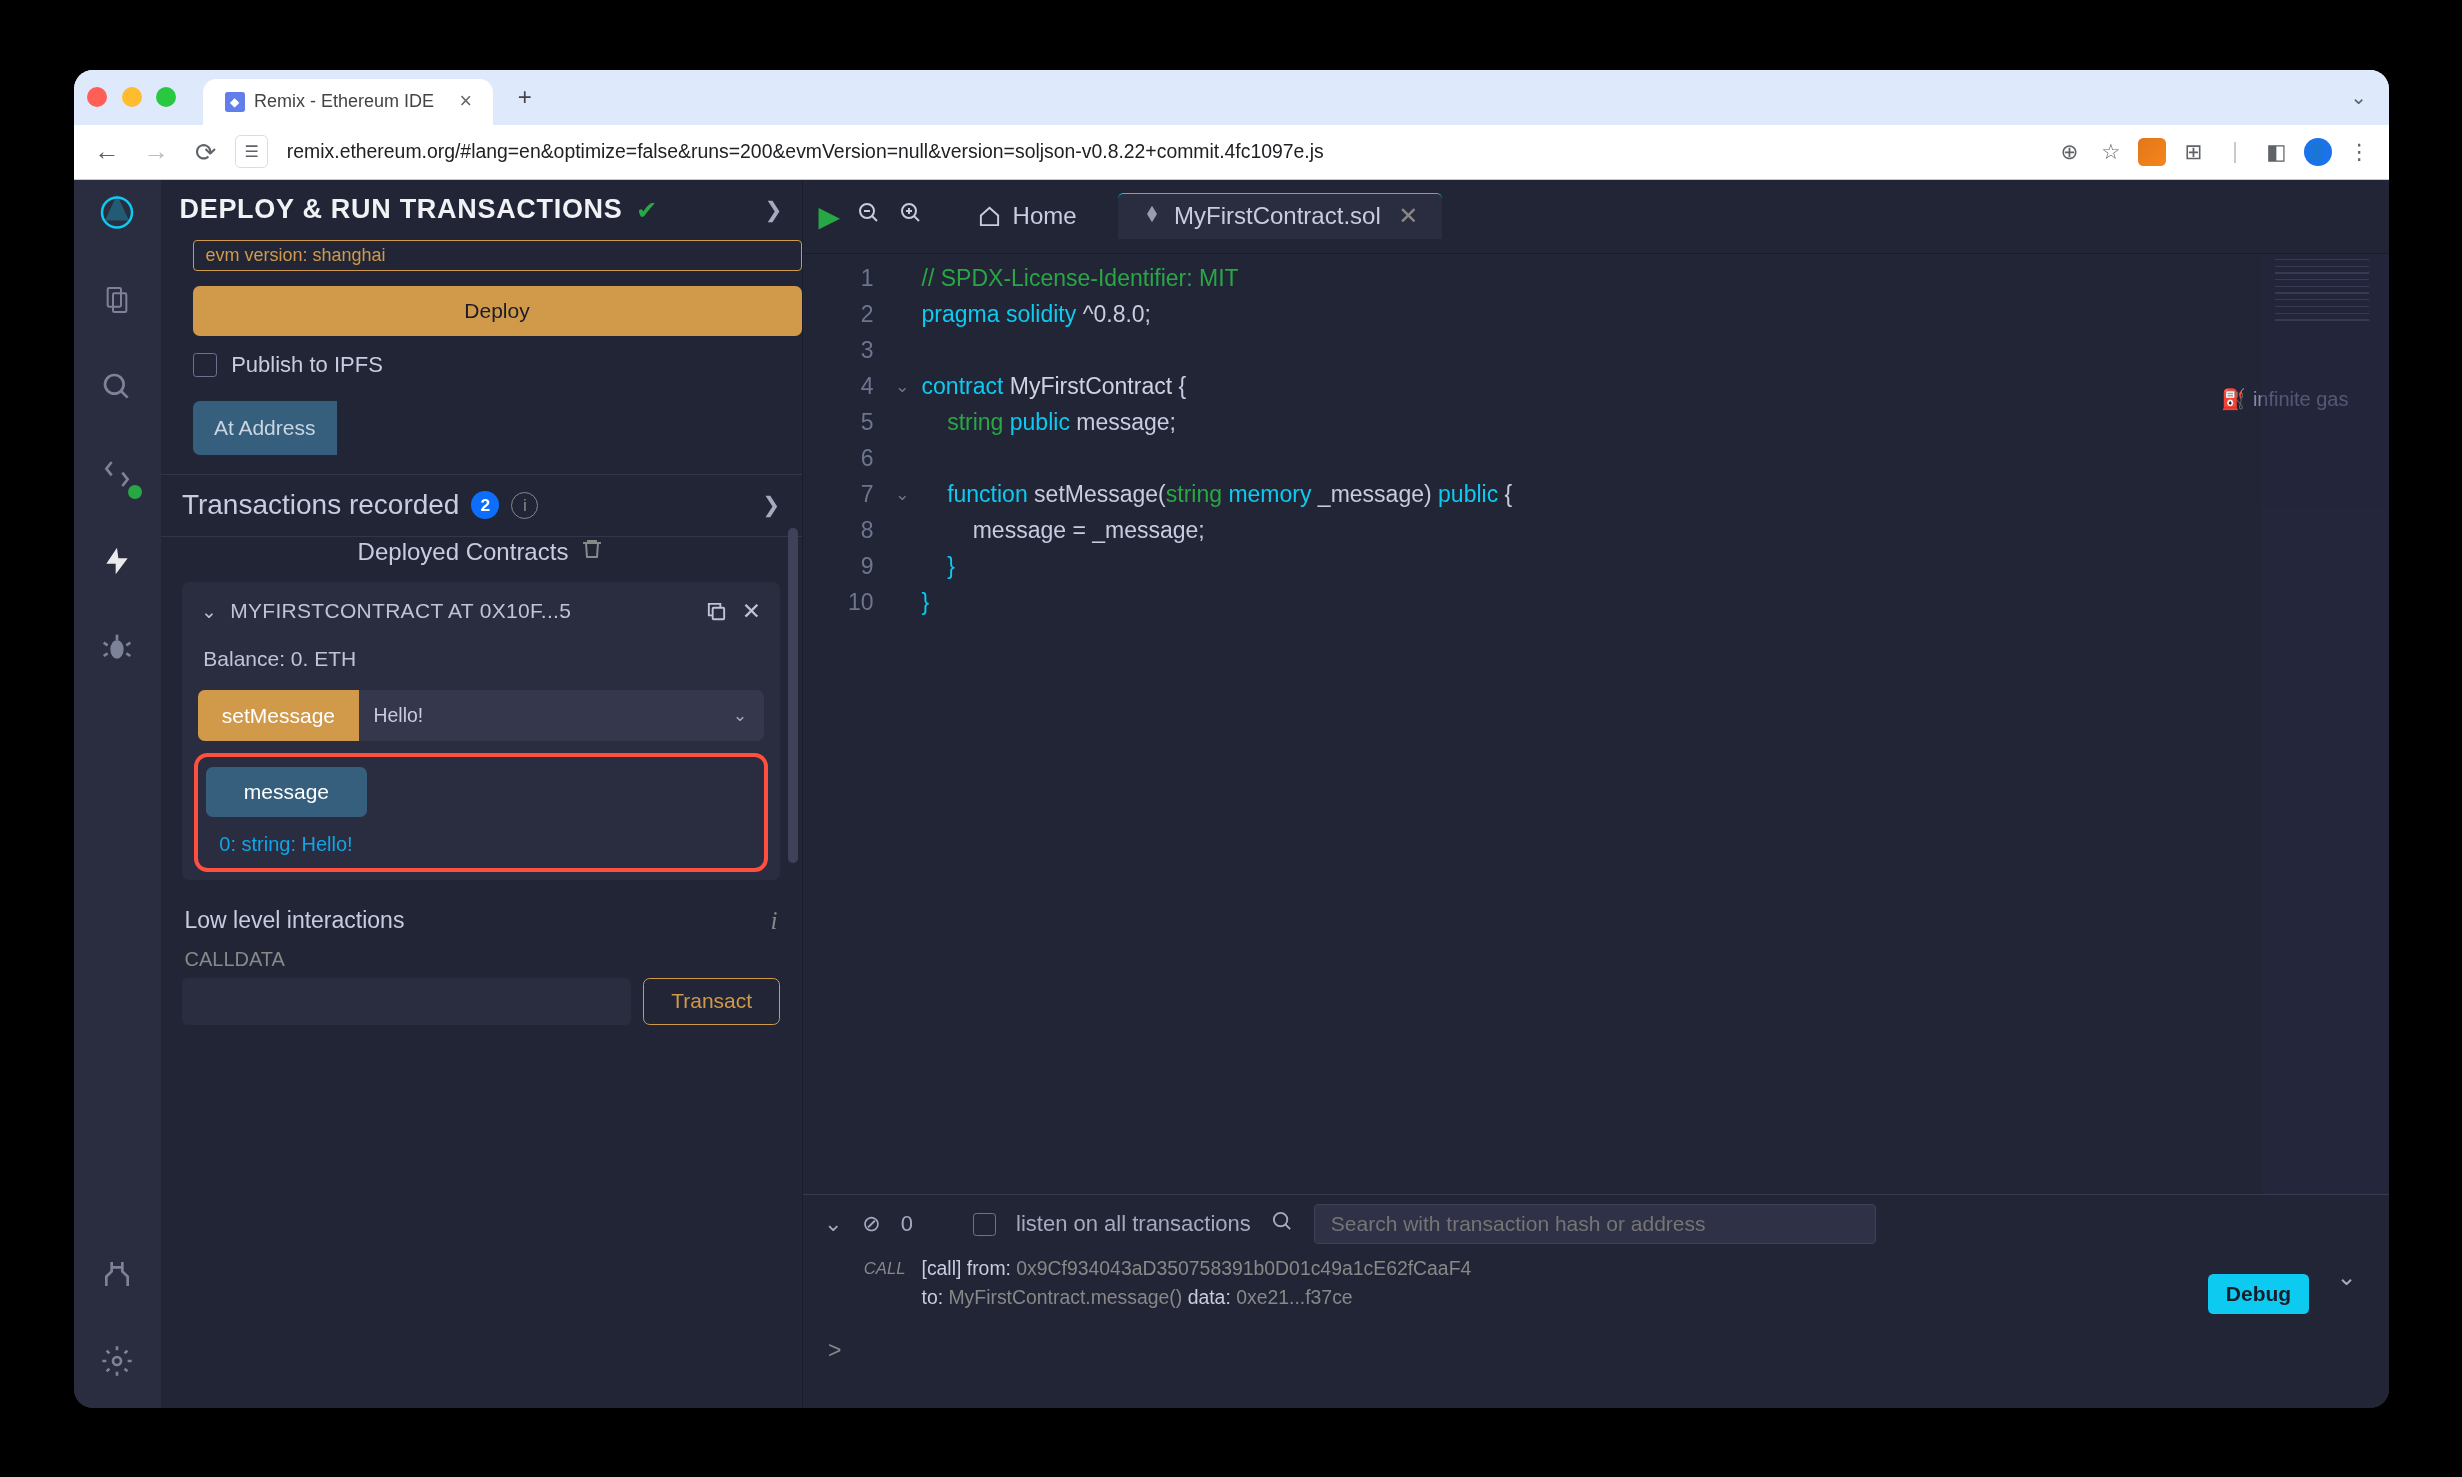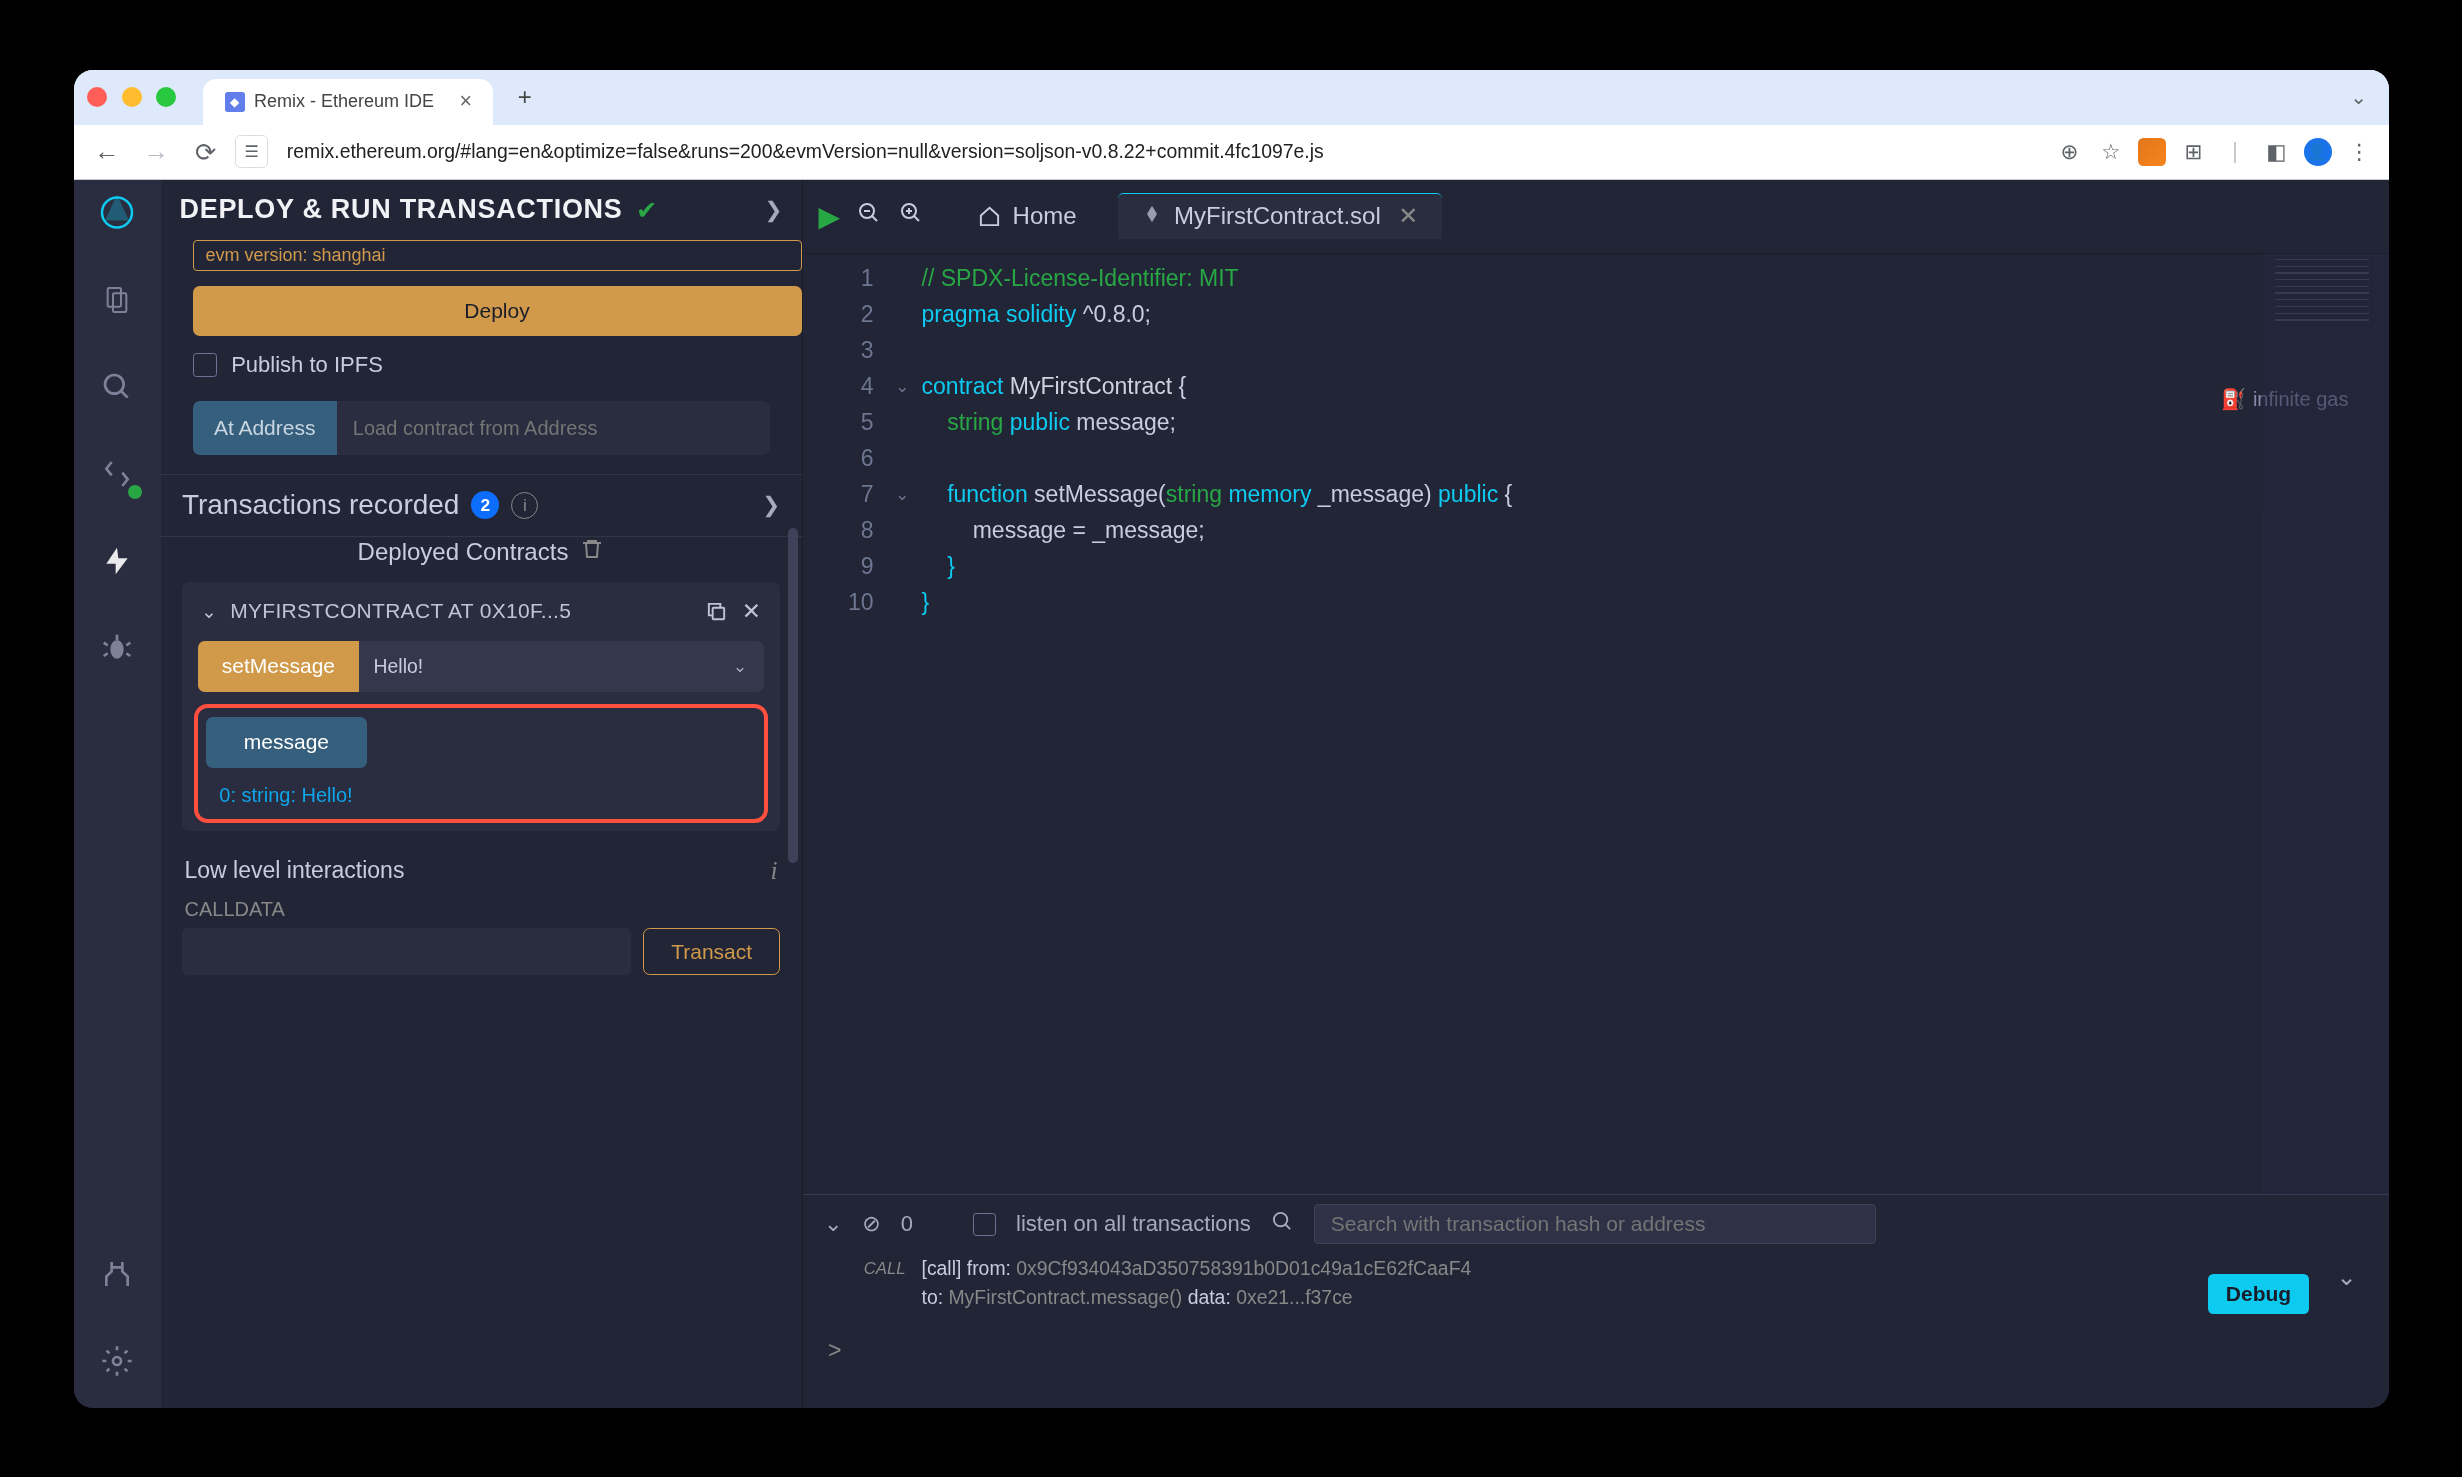--- a/index.html
+++ b/index.html
@@ -215,21 +215,20 @@
         <span class="chevron">❯</span>
       </div>
       <span class="evm-badge">evm version: shanghai</span>
       <button class="deploy-btn">Deploy</button>
       <div class="publish">
         <div class="checkbox"></div>
         <span>Publish to IPFS</span>
       </div>
       <div class="atrow">
         <button class="at-btn">At Address</button>
-        <input class="at-input" placeholder="Load contract from Address" style="">
       </div>
       <div class="section">
         <span class="section-title">Transactions recorded</span>
         <span class="countbadge">2</span>
         <span class="info-icon">i</span>
         <span class="chevron" style="margin-left:auto">❯</span>
       </div>
       <div class="section deployed-head" style="border-top:0.7px solid #33354a">
         <span class="section-title">Deployed Contracts</span>
         <span class="trash">
@@ -243,20 +242,21 @@
           <span class="cc-chev">⌄</span>
           <span class="cc-name">MYFIRSTCONTRACT AT 0X10F...5</span>
           <span class="cc-copy">
             <svg width="23" height="23" viewBox="0 0 24 24" fill="none" stroke="currentColor" stroke-width="2">
                 <rect x="8" y="8" width="12" height="12" rx="1"></rect>
                 <path d="M16 8V4H4v12h4"></path>
               </svg>
           </span>
           <span class="cc-close">✕</span>
         </div>
+        <div class="cc-bal">Balance: 0. ETH</div>
         <div class="fnrow">
           <button class="fn-btn fn-orange">setMessage</button>
           <input class="fn-input" value="Hello!" style="">
           <div class="fn-exp">⌄</div>
         </div>
         <div class="highlighted">
           <div class="fnrow">
             <button class="fn-btn fn-blue">message</button>
           </div>
           <div class="retval">0:  string: Hello!</div>

